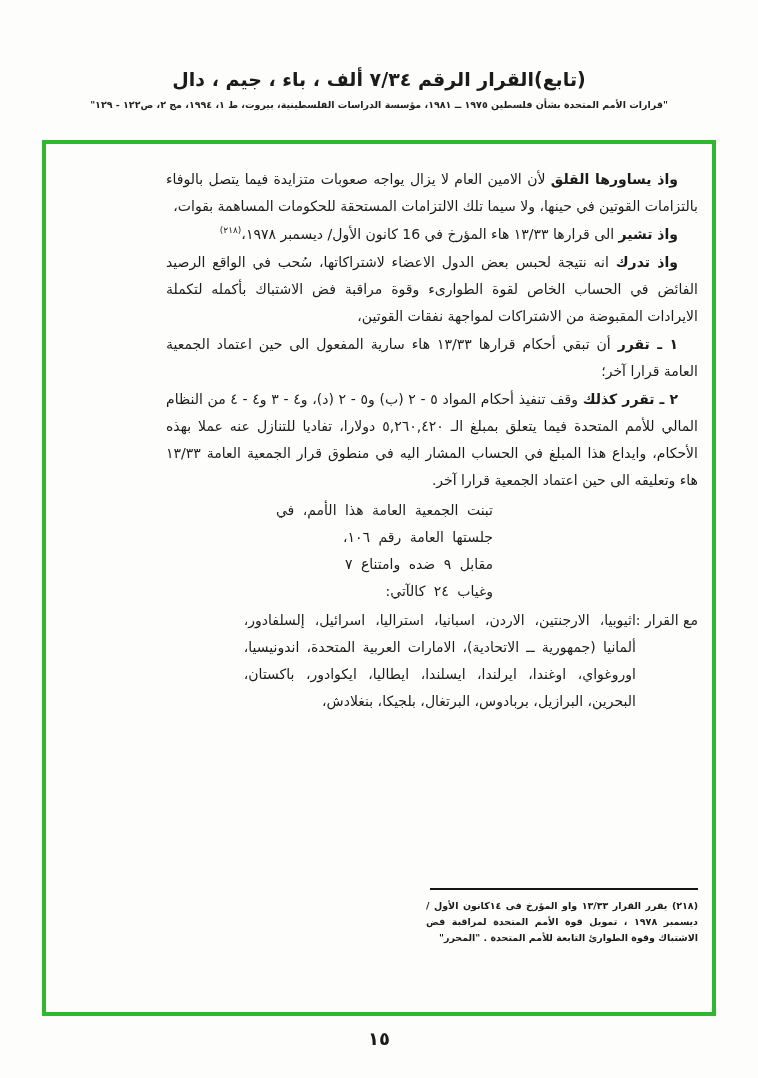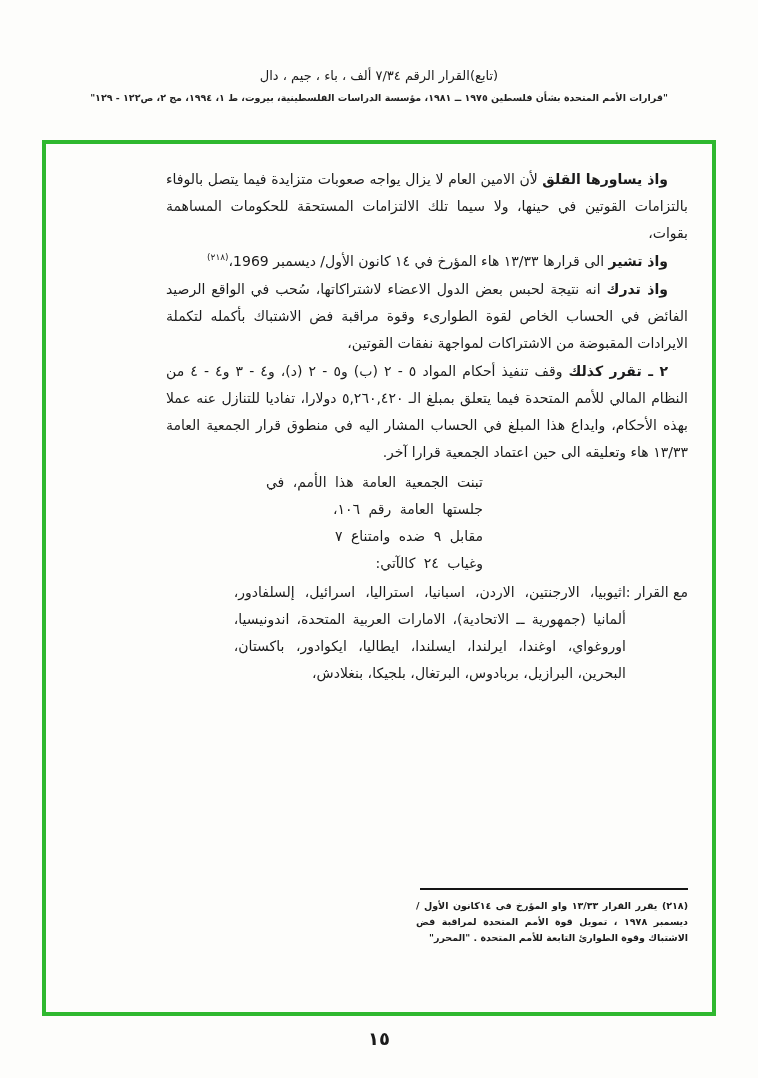--- a/index.html
+++ b/index.html
@@ -9,35 +9,35 @@
     width: 758px; height: 1078px;
     position: relative;
     overflow: hidden;
     font-family: "DejaVu Sans", sans-serif;
     color: #1b1b1b;
   }
   .page { position: absolute; inset: 0; }
 
   
   .doc-header { position: absolute; top: 68px; left: 0; width: 100%; text-align: center; direction: rtl; }
-  .doc-title { font-size: 13px; font-weight: normal; }
+  .doc-title { font-size: 19px; font-weight: bold; }
   .doc-source { margin-top: 9px; font-size: 9.5px; font-weight: bold; color: #222; }
 
   
   .green-frame {
     position: absolute; left: 42px; top: 140px;
     width: 674px; height: 876px;
     border: 4px solid var(--accent);
   }
 
   .content {
     direction: rtl;
     height: 100%;
     display: flex; flex-direction: column;
-    padding: 22px 24px 14px 120px;
+    padding: 22px 14px 14px 120px;
     font-size: 14px; line-height: 27px;
     text-align: justify;
   }
   .para { text-indent: 20px; margin: 0 0 1px 0; }
   .lead { font-weight: bold; }
   .fn-ref { font-size: 9px; vertical-align: super; line-height: 0; }
 
   
   .adoption {
     margin: 2px 205px 1px 0;
@@ -77,25 +77,26 @@
   <div class="doc-header">
     <div class="doc-title">(تابع)القرار الرقم ٧/٣٤ ألف ، باء ، جيم ، دال</div>
     <div class="doc-source">"قرارات الأمم المتحدة بشأن فلسطين ١٩٧٥ ــ ١٩٨١، مؤسسة الدراسات الفلسطينية، بيروت، ط ١، ١٩٩٤، مج ٢، ص١٢٢ - ١٢٩"</div>
   </div>
 
   <div class="green-frame">
     <div class="content" dir="rtl">
 
       <p class="para"><strong class="lead">واذ يساورها القلق</strong><span> لأن الامين العام لا يزال يواجه صعوبات متزايدة فيما يتصل بالوفاء بالتزامات القوتين في حينها، ولا سيما تلك الالتزامات المستحقة للحكومات المساهمة بقوات،</span></p>
 
-      <p class="para"><strong class="lead">واذ تشير</strong><span> الى قرارها ١٣/٣٣ هاء المؤرخ في ١٤ كانون الأول/ ديسمبر 1969،</span><sup class="fn-ref">(٢١٨)</sup></p>
+      <p class="para"><strong class="lead">واذ تشير</strong><span> الى قرارها ١٣/٣٣ هاء المؤرخ في 16 كانون الأول/ ديسمبر ١٩٧٨،</span><sup class="fn-ref">(٢١٨)</sup></p>
 
       <p class="para"><strong class="lead">واذ تدرك</strong><span> انه نتيجة لحبس بعض الدول الاعضاء لاشتراكاتها، سُحب في الواقع الرصيد الفائض في الحساب الخاص لقوة الطوارىء وقوة مراقبة فض الاشتباك بأكمله لتكملة الايرادات المقبوضة من الاشتراكات لمواجهة نفقات القوتين،</span></p>
 
 
+      <p class="para"><strong class="lead">١ ـ تقرر</strong><span> أن تبقي أحكام قرارها ١٣/٣٣ هاء سارية المفعول الى حين اعتماد الجمعية العامة قرارا آخر؛</span></p>
 
       <p class="para"><strong class="lead">٢ ـ تقرر كذلك</strong><span> وقف تنفيذ أحكام المواد ٥ - ٢ (ب) و٥ - ٢ (د)، و٤ - ٣ و٤ - ٤ من النظام المالي للأمم المتحدة فيما يتعلق بمبلغ الـ ٥,٢٦٠,٤٢٠ دولارا، تفاديا للتنازل عنه عملا بهذه الأحكام، وايداع هذا المبلغ في الحساب المشار اليه في منطوق قرار الجمعية العامة ١٣/٣٣ هاء وتعليقه الى حين اعتماد الجمعية قرارا آخر.</span></p>
 
       <div class="adoption">
         <div>تبنت الجمعية العامة هذا الأمم، في</div>
         <div>جلستها العامة رقم ١٠٦،</div>
         <div>مقابل ٩ ضده وامتناع ٧</div>
         <div>وغياب ٢٤ كالآتي:</div>
       </div>
 

